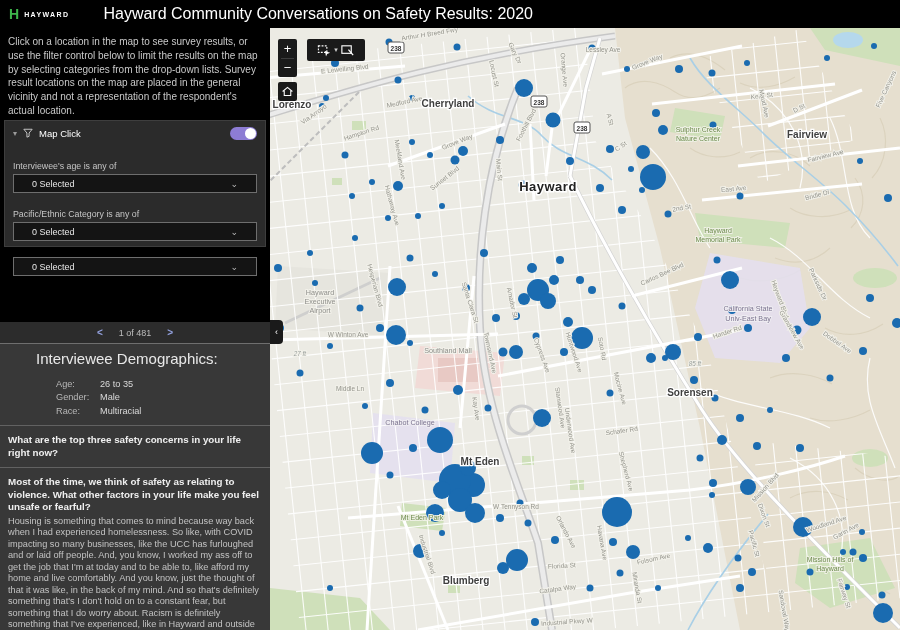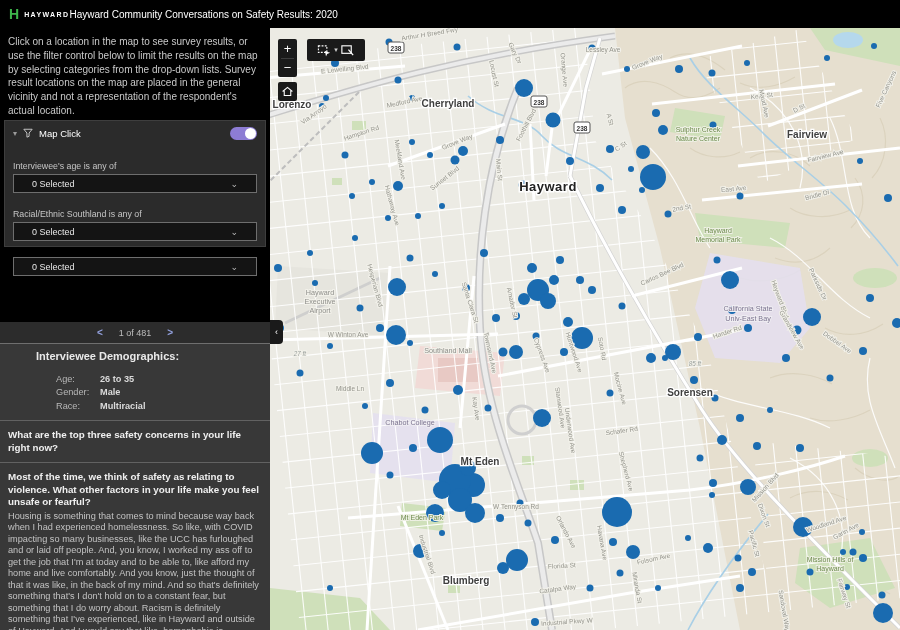--- a/index.html
+++ b/index.html
@@ -4,21 +4,21 @@
 <style>
   html,body{margin:0;padding:0;}
   body{width:900px;height:630px;overflow:hidden;position:relative;background:#000;
        font-family:"Liberation Sans",sans-serif;-webkit-font-smoothing:antialiased;}
   
   .app-header{position:absolute;top:0;left:0;width:900px;height:28px;background:#000;
     display:flex;align-items:center;z-index:30;}
   .logo-wrap{display:flex;align-items:center;margin-left:9px;}
   .logo-h{color:#3db54a;font-weight:800;font-size:14px;line-height:1;}
   .logo-text{color:#fff;font-size:7px;font-weight:700;letter-spacing:1.4px;margin-left:5px;margin-top:1px;}
-  .app-title{color:#fff;font-size:10px;font-weight:400;}
+  .app-title{color:#fff;font-size:16px;margin-left:34px;font-weight:400;}
   
   .sidebar{position:absolute;top:28px;left:0;width:270px;height:602px;background:#000;z-index:20;}
   .intro{padding:7px 8px 0 8px;font-size:10px;line-height:1.38;color:#c9c9c9;}
   .filter-panel{position:absolute;top:92px;left:4px;right:4px;height:127px;background:#2b2b2b;
     border:1px solid #3e3e3e;box-sizing:border-box;}
   .filter-header{display:flex;align-items:center;height:24px;padding:0 8px;}
   .caret{color:#9a9a9a;font-size:8px;margin-right:6px;cursor:pointer;}
   .funnel{margin-right:6px;display:flex;}
   .filter-title{color:#fff;font-size:9.5px;flex:1;}
   .toggle{width:27px;height:13px;border-radius:8px;background:#8d7cd4;position:relative;cursor:pointer;}
@@ -29,24 +29,24 @@
     display:flex;align-items:center;padding:0 18px;cursor:pointer;}
   .select .sel-val{flex:1;}
   .select .chev{color:#bbb;font-size:9px;}
   
   .results-panel{position:absolute;top:294px;left:0;right:0;bottom:0;background:#383838;overflow:hidden;}
   .pagination{height:21px;background:#2c2c2c;border-bottom:1px solid #6f6f6f;display:flex;
     align-items:center;justify-content:center;gap:16px;}
   .page-arrow{color:#93a1de;font-size:10px;cursor:pointer;font-weight:700;}
   .page-label{color:#bdbdbd;font-size:9px;}
   .results-content{padding:6px 10px 0 8px;color:#c6c6c6;font-size:9.2px;line-height:1.25;}
-  .demo-heading{color:#e9e9e9;font-weight:700;font-size:11px;margin-bottom:10px;padding-left:28px;}
+  .demo-heading{color:#e9e9e9;font-weight:400;font-size:15px;margin-bottom:10px;padding-left:28px;}
   .demo-row{display:flex;margin-bottom:2px;margin-left:48px;}
   .demo-label{width:44px;color:#b8b8b8;}
-  .demo-value{color:#dadada;font-weight:bold;}
+  .demo-value{color:#dadada;}
   .divider{border:none;border-top:1px solid #626262;margin:8px -10px 8px -8px;}
   .question{color:#efefef;font-weight:700;font-size:9.8px;line-height:1.28;}
   .answer{margin-top:2px;color:#c3c3c3;}
   
   .map{position:absolute;top:28px;left:270px;width:630px;height:602px;background:#ecebe4;overflow:hidden;}
   .map svg text{user-select:none;}
   .street{font-size:6.5px;fill:#94948c;stroke:#f2f1ea;stroke-width:2;paint-order:stroke;}
   .elev{font-size:6.3px;font-style:italic;fill:#9aa09c;stroke:#f2f1ea;stroke-width:2;paint-order:stroke;}
   .place{font-size:10px;font-weight:700;fill:#3f3f3f;stroke:#ffffff;stroke-width:2.6;paint-order:stroke;}
   .place-big{font-size:13px;font-weight:700;fill:#222;letter-spacing:.5px;stroke:#fff;stroke-width:3;paint-order:stroke;}
@@ -98,21 +98,21 @@
         </span>
     </div>
     <div class="filter-field">
       <div class="field-label">Interviewee's age is any of</div>
       <div class="select">
         <span class="sel-val">0 Selected</span>
         <span class="chev">⌄</span>
       </div>
     </div>
     <div class="filter-field">
-      <div class="field-label">Racial/Ethnic Southland is any of</div>
+      <div class="field-label">Pacific/Ethnic Category is any of</div>
       <div class="select">
         <span class="sel-val">0 Selected</span>
         <span class="chev">⌄</span>
       </div>
     </div>
     <div class="filter-field">
       <div class="select">
         <span class="sel-val">0 Selected</span>
         <span class="chev">⌄</span>
       </div>

